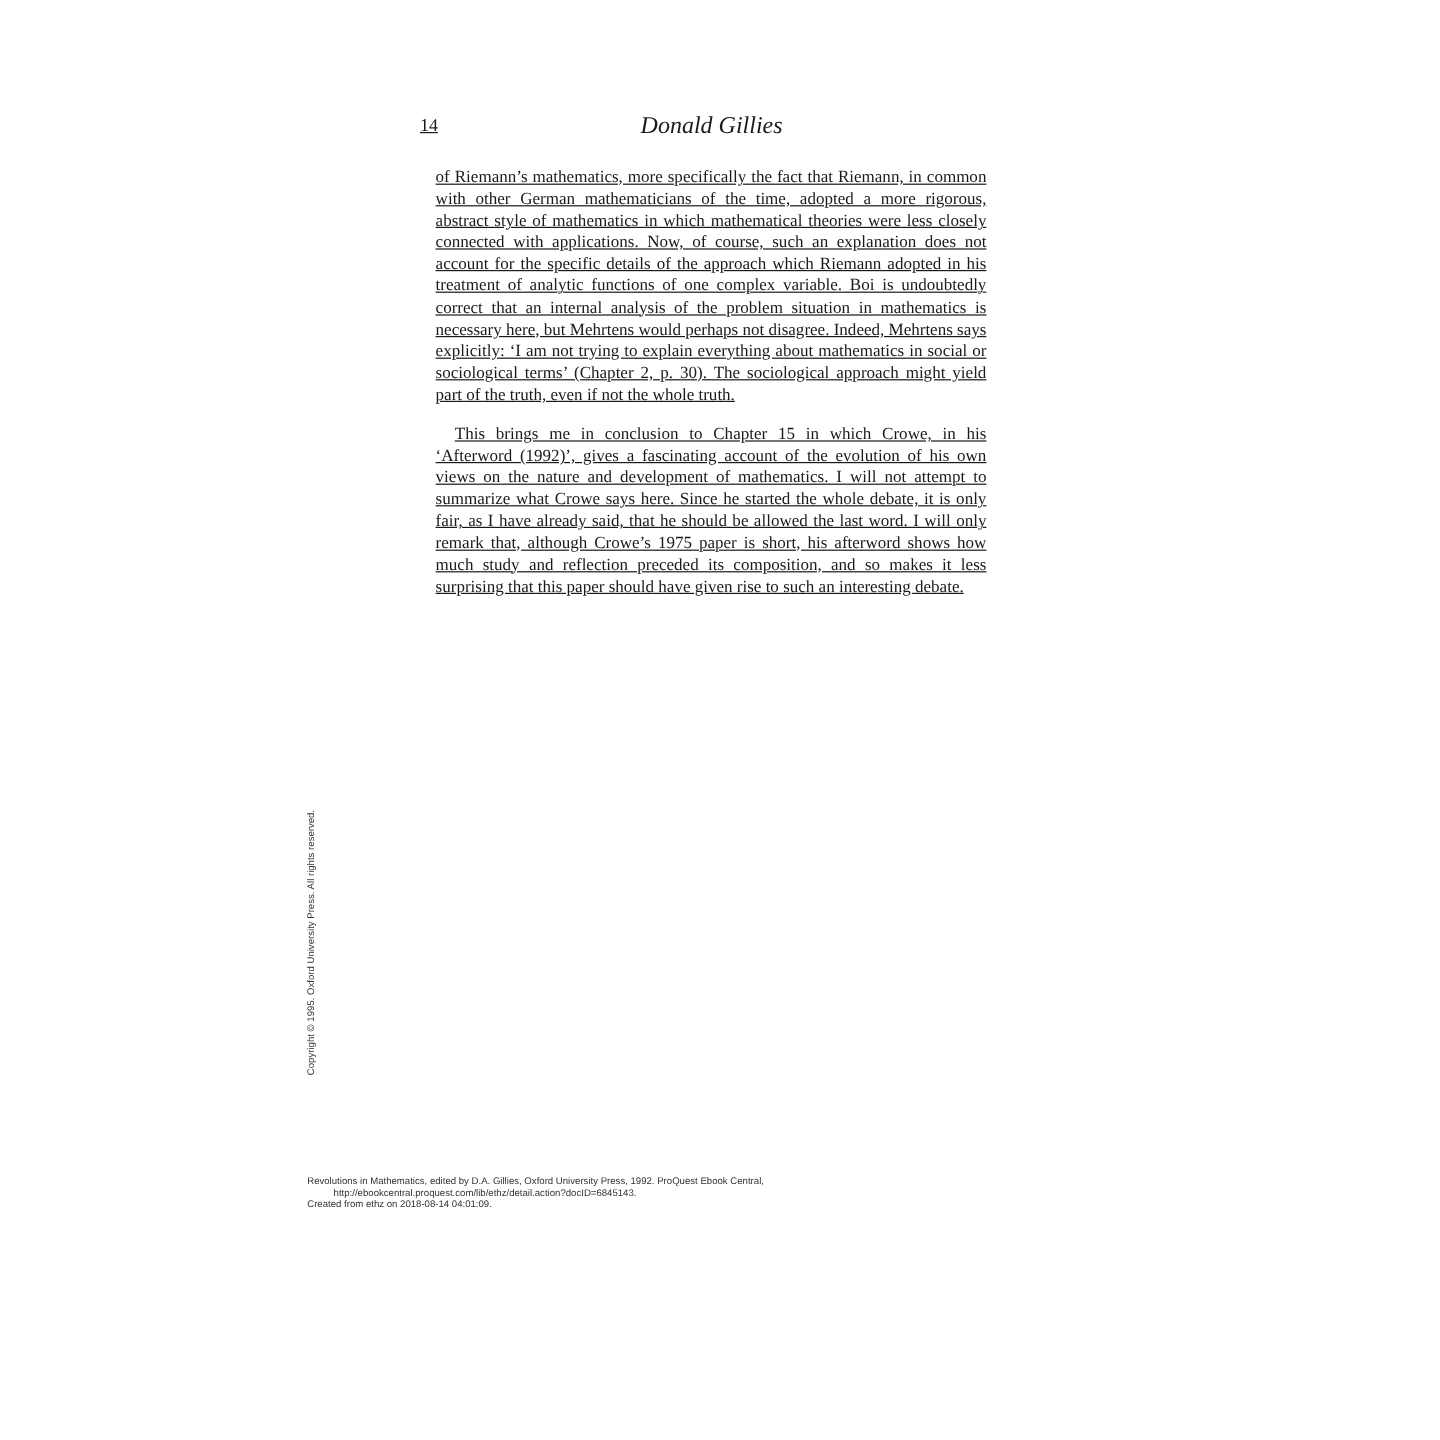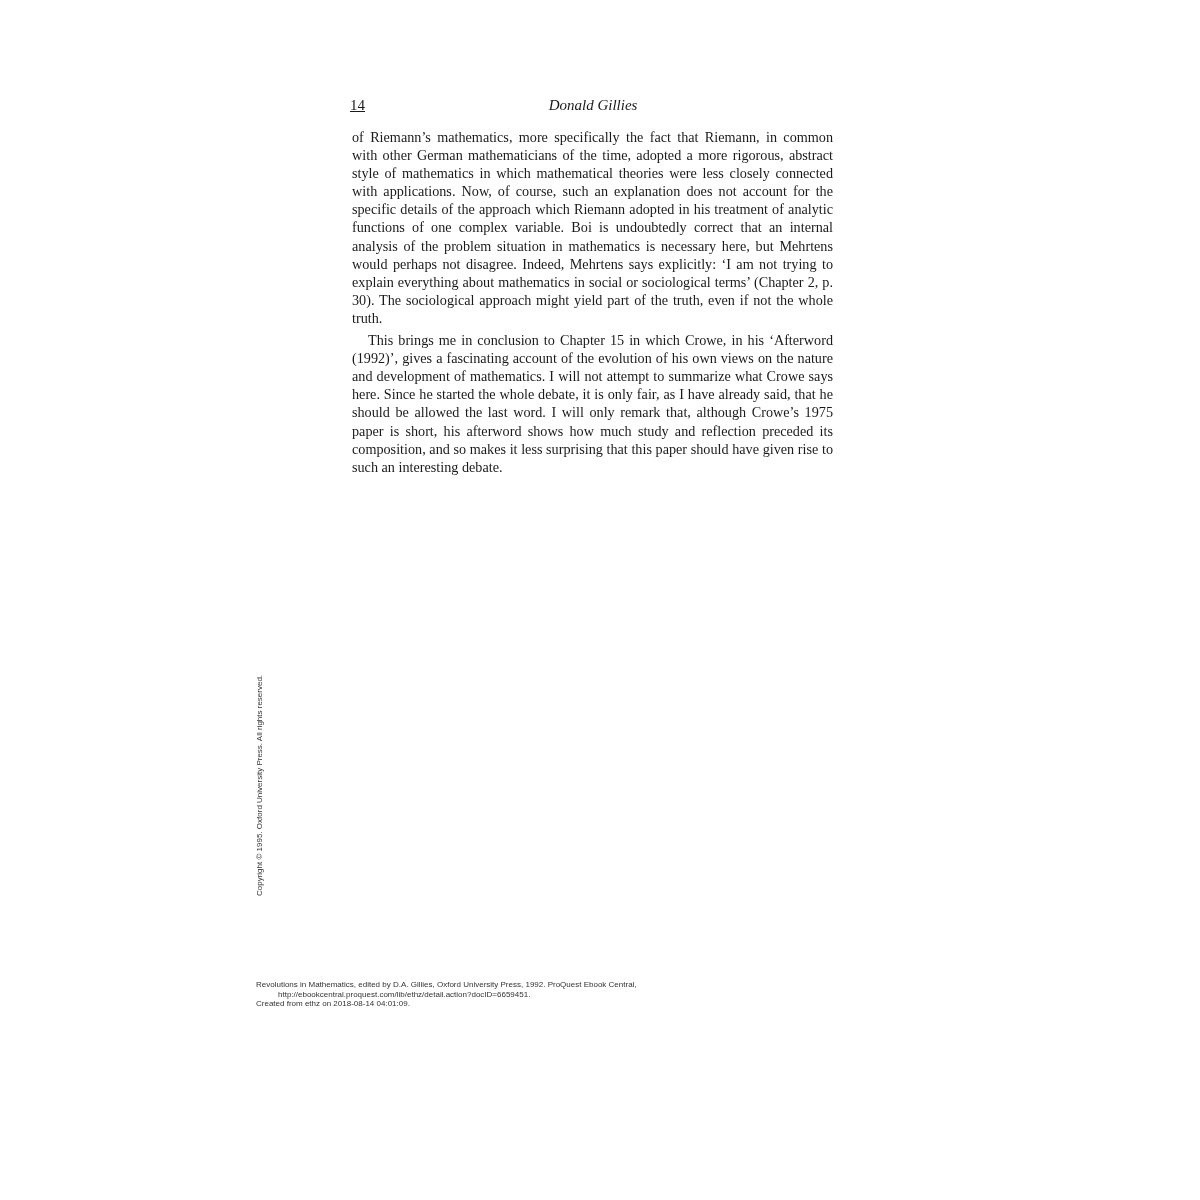--- a/index.html
+++ b/index.html
@@ -22,36 +22,37 @@
       font-size: 15px;
       line-height: 18px;
       text-decoration: underline;
     }
     .running-head {
       position: absolute;
       left: 348px;
       width: 490px;
       top: 96px;
       text-align: center;
-      font-size: 15px;
+      font-size: 20px;
       line-height: 18px;
       font-style: italic;
     }
     .body-text {
       position: absolute;
       left: 348px;
       top: 124px;
       width: 489px;
       font-size: 14.2px;
       line-height: 18.1px;
       text-align: justify;
     }
     .body-text p {
-      margin: 4px;
+      margin: 15px;
       text-align: justify;
+      text-decoration: underline;
     }
     .body-text p.indent {
       text-indent: 16px;
     }
     .copyright-side {
       position: absolute;
       left: 255px;
       top: 896px;
       transform-origin: 0 0;
       transform: rotate(-90deg);
@@ -83,15 +84,15 @@
 
 <div class="body-text">
   <p>of Riemann’s mathematics, more specifically the fact that Riemann, in common with other German mathematicians of the time, adopted a more rigorous, abstract style of mathematics in which mathematical theories were less closely connected with applications. Now, of course, such an explanation does not account for the specific details of the approach which Riemann adopted in his treatment of analytic functions of one complex variable. Boi is undoubtedly correct that an internal analysis of the problem situation in mathematics is necessary here, but Mehrtens would perhaps not disagree. Indeed, Mehrtens says explicitly: ‘I am not trying to explain everything about mathematics in social or sociological terms’ (Chapter 2, p. 30). The sociological approach might yield part of the truth, even if not the whole truth.</p>
   <p class="indent">This brings me in conclusion to Chapter 15 in which Crowe, in his ‘Afterword (1992)’, gives a fascinating account of the evolution of his own views on the nature and development of mathematics. I will not attempt to summarize what Crowe says here. Since he started the whole debate, it is only fair, as I have already said, that he should be allowed the last word. I will only remark that, although Crowe’s 1975 paper is short, his afterword shows how much study and reflection preceded its composition, and so makes it less surprising that this paper should have given rise to such an interesting debate.</p>
 </div>
 
 <div class="copyright-side">Copyright © 1995. Oxford University Press. All rights reserved.</div>
 
 <div class="footer">
   <div>Revolutions in Mathematics, edited by D.A. Gillies, Oxford University Press, 1992. ProQuest Ebook Central,</div>
-  <div class="url-line">http://ebookcentral.proquest.com/lib/ethz/detail.action?docID=6659451.</div>
+  <div class="url-line">http://ebookcentral.proquest.com/lib/ethz/detail.action?docID=6845143.</div>
   <div>Created from ethz on 2018-08-14 04:01:09.</div>
 </div>
 
 </body></html>

